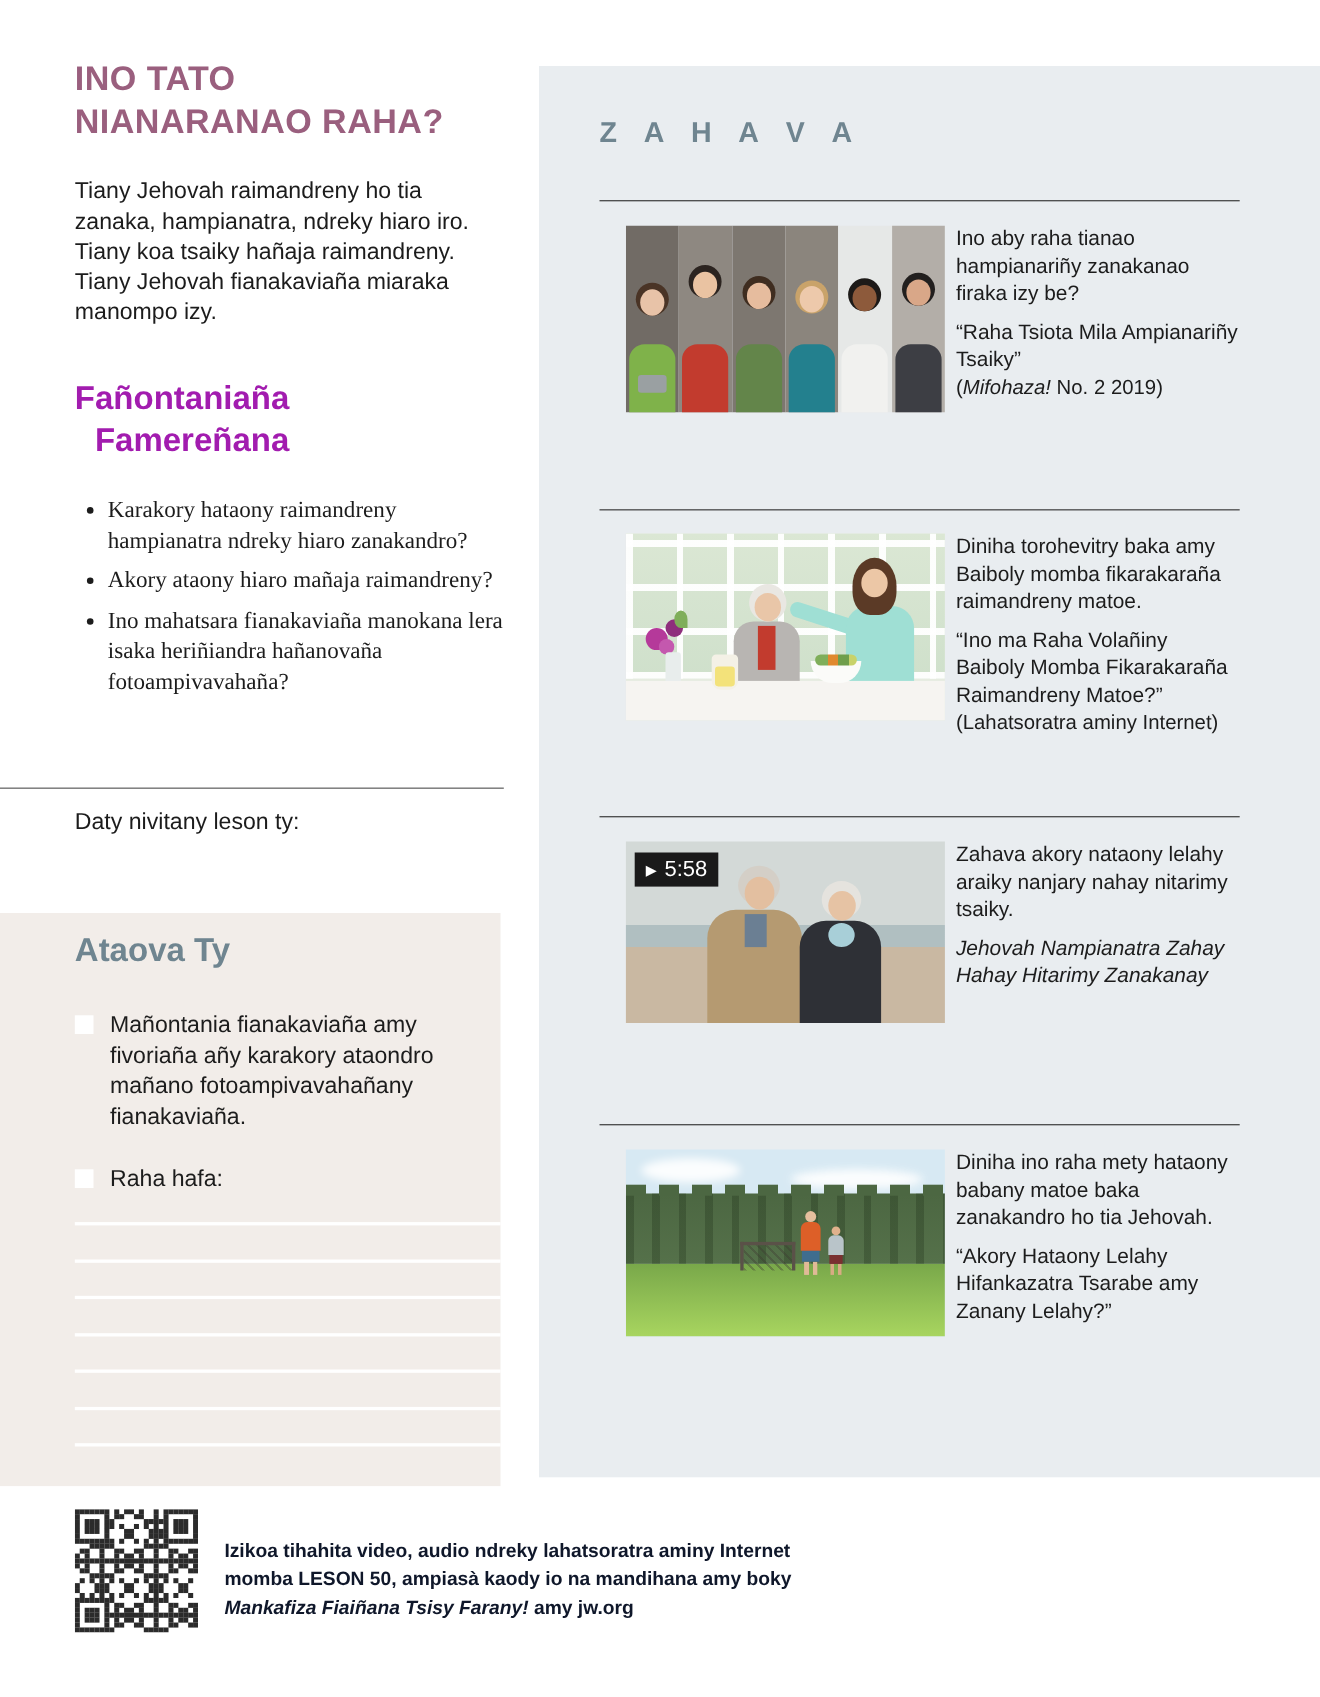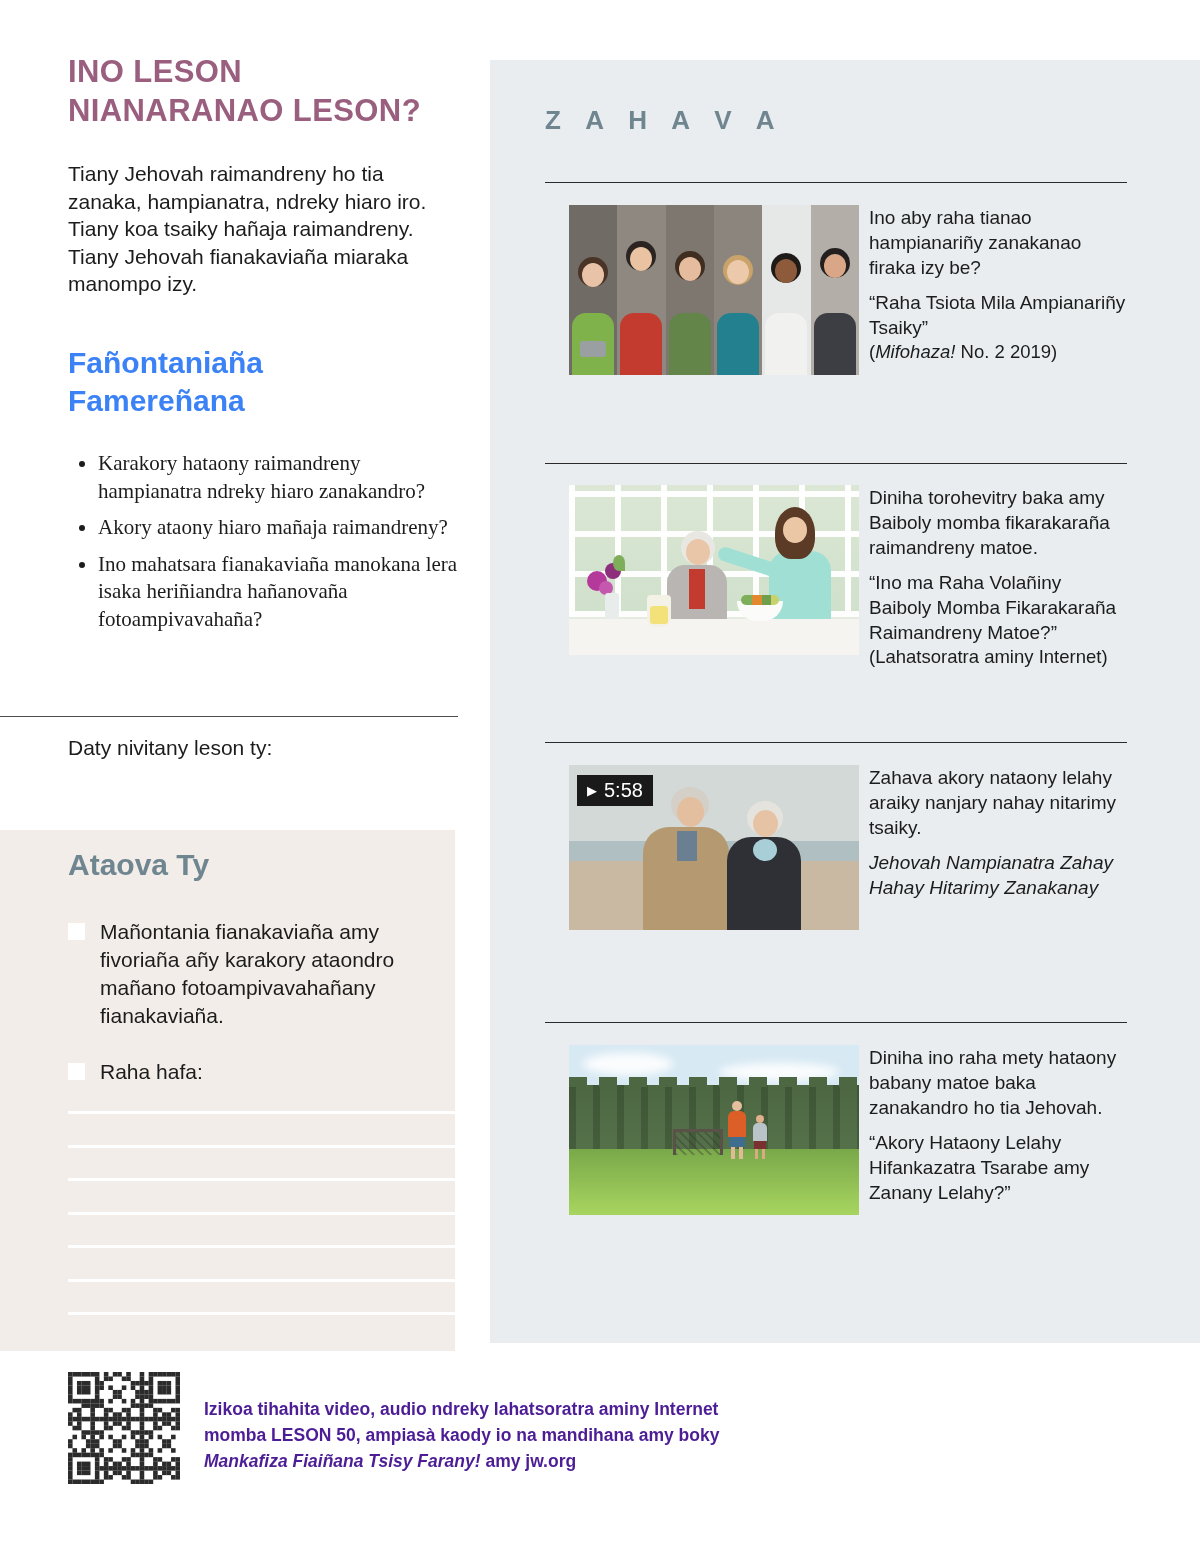--- a/index.html
+++ b/index.html
@@ -8,21 +8,21 @@
     width:1200px; height:1543px; position:relative;
     font-family:"Liberation Sans","DejaVu Sans",sans-serif;
     color:#1c1c1c;
   }
   
   .page-title { position:absolute; left:68px; top:52px;
     font-size:31px; line-height:39px; font-weight:700; letter-spacing:.4px; color:#9A5F7E; }
   .intro { position:absolute; left:68px; top:160px; width:386px;
     font-size:21px; line-height:27.5px; }
   .review-heading { position:absolute; left:68px; top:344px;
-    font-size:30px; line-height:38px; font-weight:600; color:#3b82f6; }
+    font-size:30px; line-height:38px; font-weight:600; color:#a21caf;text-align:right; }
   .bullets { position:absolute; left:68px; top:450px; width:394px;font-family:Liberation Serif, serif; }
   .bullets ul { list-style:disc; padding-left:30px; }
   .bullets li { font-size:21px; line-height:27.5px; margin-bottom:9px; }
   .rule-left { position:absolute; left:0; top:716px; width:458px; height:1px; background:#4d4d4d; }
   .date-label { position:absolute; left:68px; top:736px; font-size:21px; }
   
   .todo-box { position:absolute; left:0; top:830px; width:455px; height:521px; background:#F2EDE9; }
   .todo-heading { position:absolute; left:68px; top:18px;
     font-size:30px; font-weight:600; color:#6F8590; }
   .todo-row { position:absolute; left:68px; display:flex; width:370px; }
@@ -130,29 +130,29 @@
     background:linear-gradient(90deg,#e0ba97 0 4px, transparent 4px 8px, #e0ba97 8px); }
   .boy-head { position:absolute; left:187px; top:70px; width:8px; height:8px; border-radius:50%; background:#e0b18c; }
   .boy-shirt { position:absolute; left:184px; top:78px; width:14px; height:18px; border-radius:5px 5px 0 0; background:#b9c4c9; }
   .boy-shorts { position:absolute; left:185px; top:95px; width:12px; height:9px; background:#7a3030; }
   .boy-legs { position:absolute; left:186px; top:104px; width:10px; height:10px;
     background:linear-gradient(90deg,#d8ab83 0 3px, transparent 3px 7px, #d8ab83 7px); }
   
   .footer { position:absolute; left:68px; top:1372px; display:flex; gap:24px; width:712px; }
   .qr { flex:0 0 112px; width:112px; height:112px; }
   .footer-text { width:548px; padding-top:24px;
-    font-size:17.5px; line-height:26px; font-weight:600; color:#4c1d95; }
+    font-size:17.5px; line-height:26px; font-weight:600; color:#0f172a; }
   .footer-text .it { font-style:italic; }
 </style>
 </head>
 <body>
 
 <h1 class="page-title">
-  <span>INO LESON</span><br>
-  <span>NIANARANAO LESON?</span>
+  <span>INO TATO</span><br>
+  <span>NIANARANAO RAHA?</span>
 </h1>
 
 <p class="intro">Tiany Jehovah raimandreny ho tia zanaka, hampianatra, ndreky hiaro iro. Tiany koa tsaiky hañaja raimandreny. Tiany Jehovah fianakaviaña miaraka manompo izy.</p>
 
 <h2 class="review-heading">
   <span>Fañontaniaña</span><br>
   <span>Famereñana</span>
 </h2>
 
 <div class="bullets">

